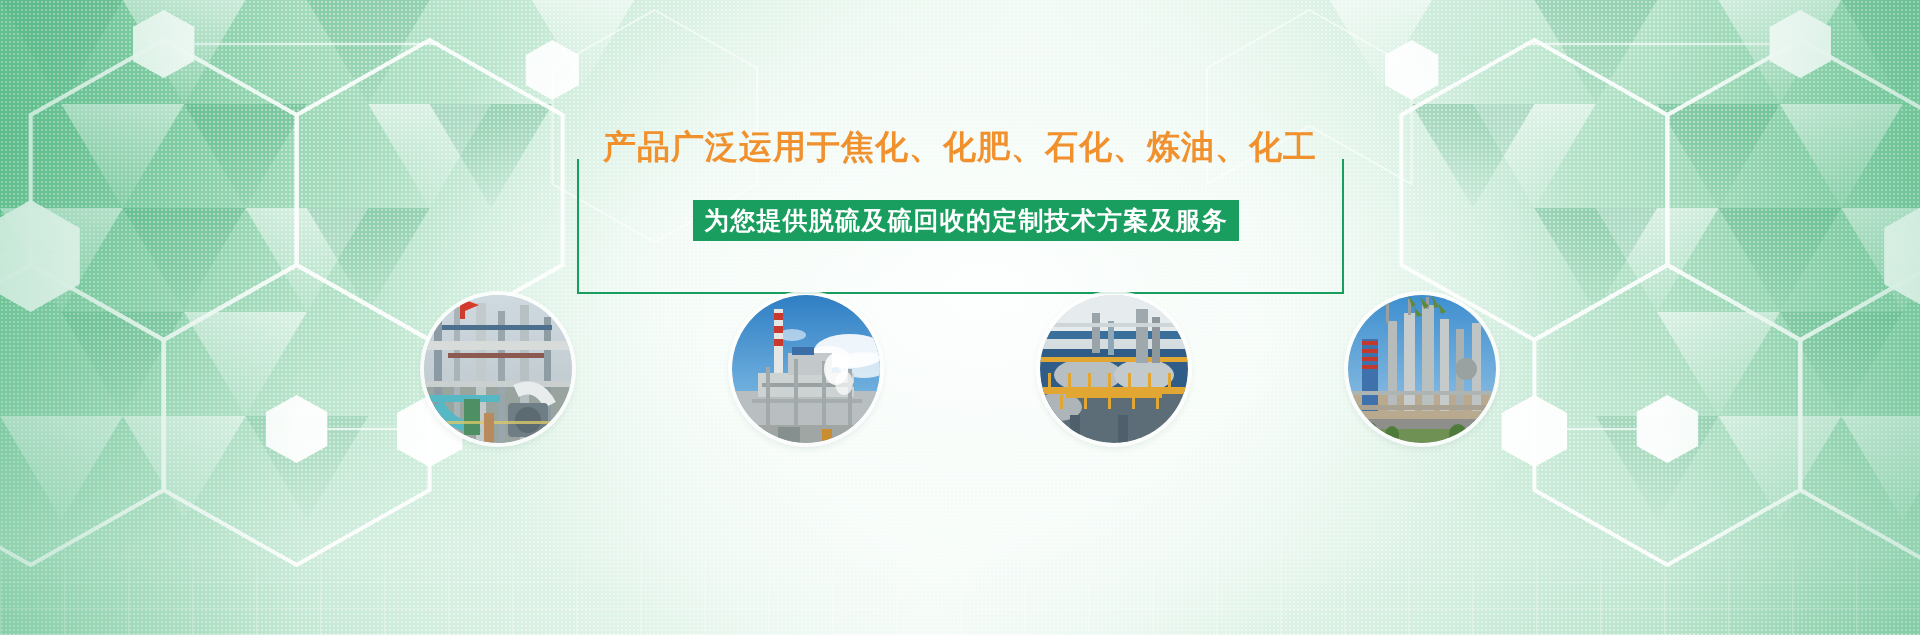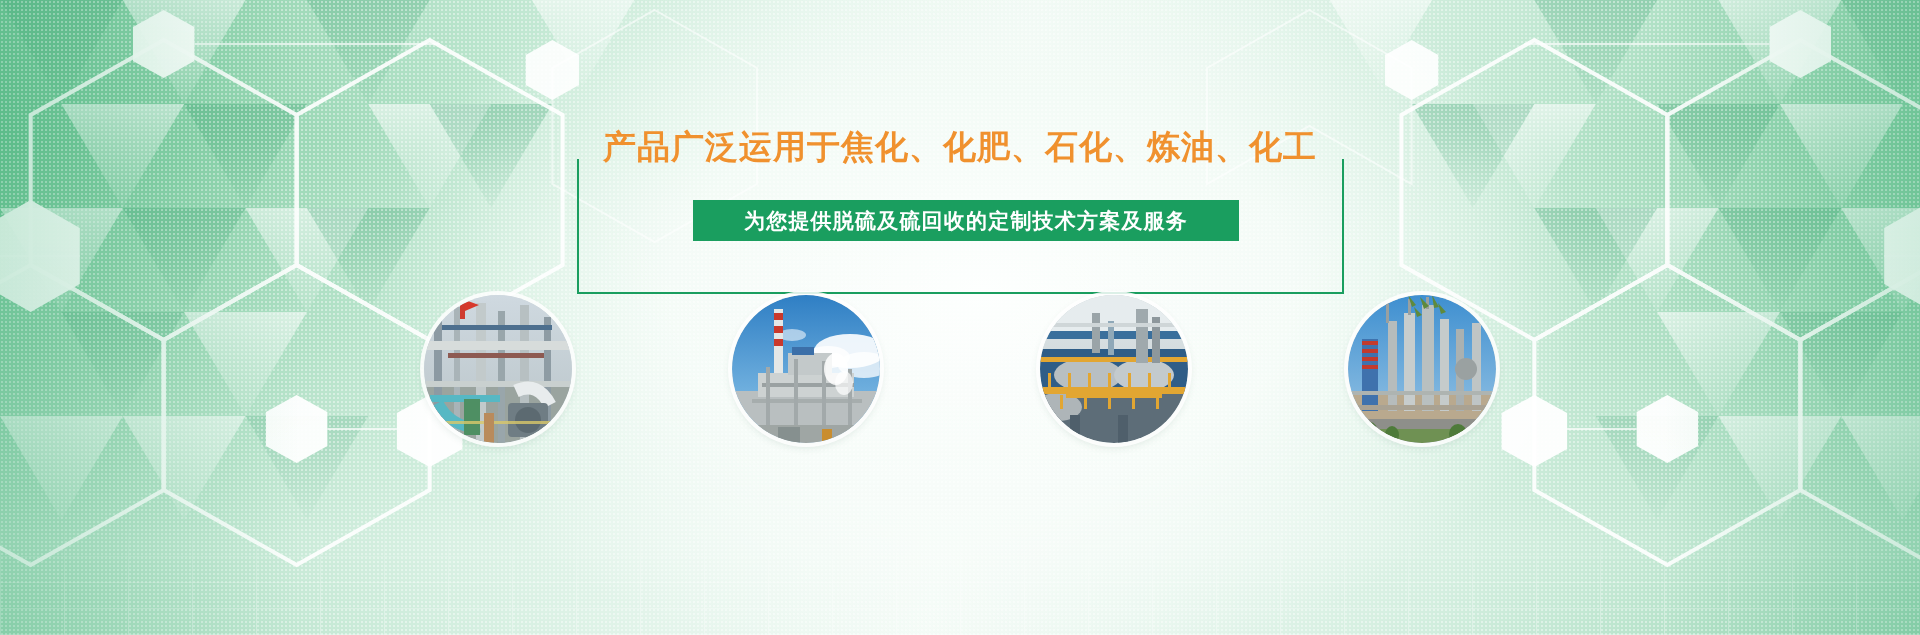--- a/index.html
+++ b/index.html
@@ -78,21 +78,21 @@
 
   .subbar{
     position:absolute;
     left:693px;top:200px;
     width:546px;height:41px;
     background:#1a9e5f;
     display:flex;align-items:center;justify-content:center;
   }
   .subbar-text{
     color:#ffffff;
-    font-size:21px;
+    font-size:25px;
     font-weight:bold;
     letter-spacing:1.2px;
     white-space:nowrap;
   }
 
   
   .photos{
     position:absolute;
     left:424px;top:295px;
     width:1072px;height:148px;

